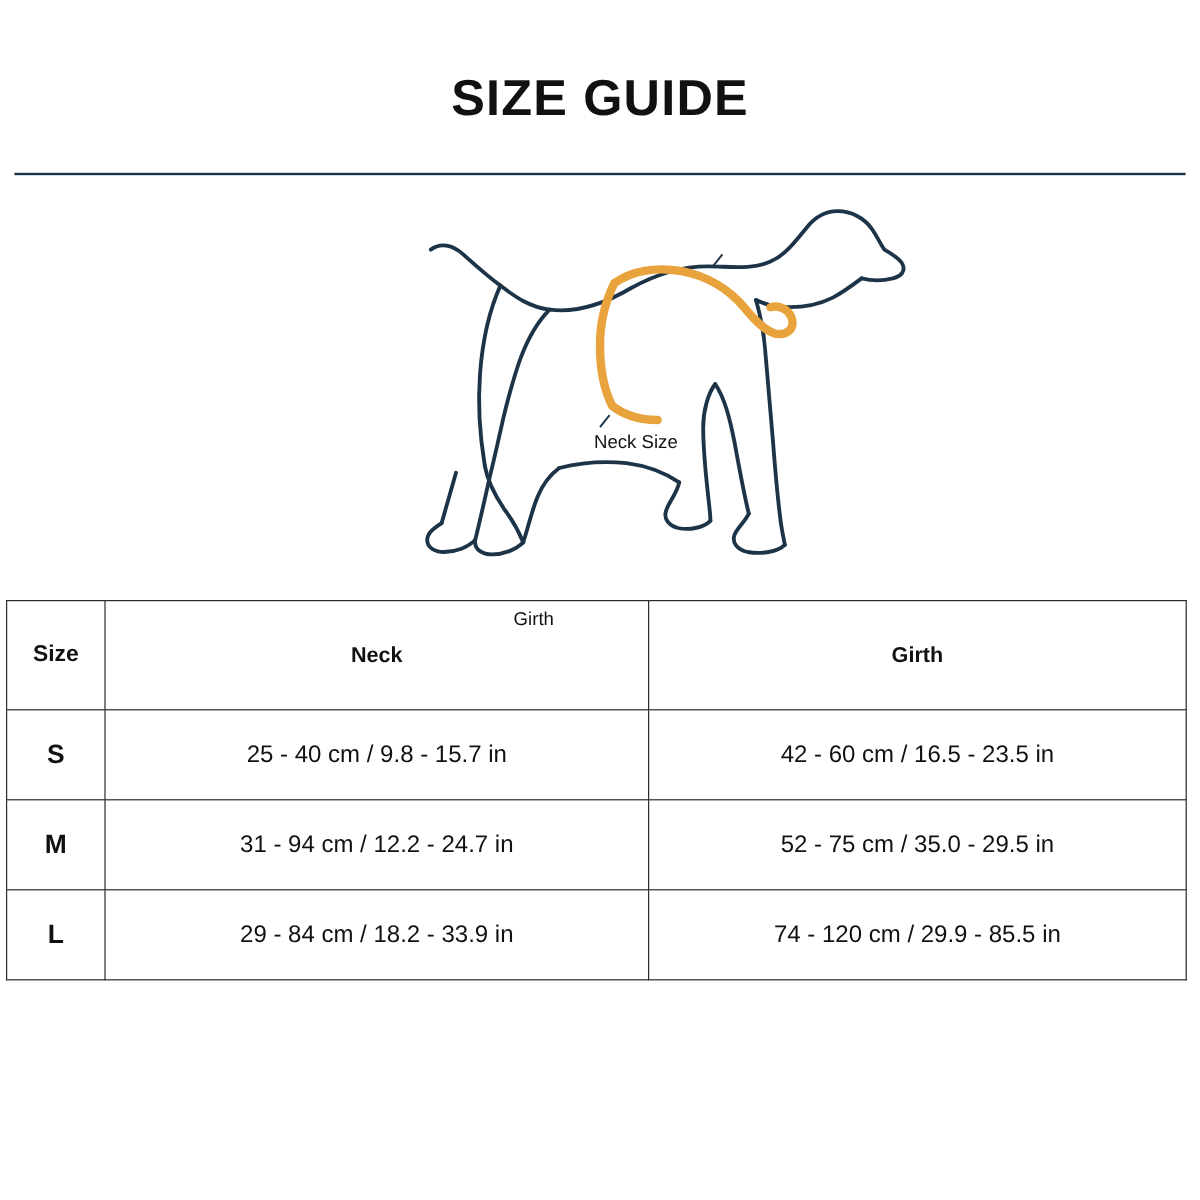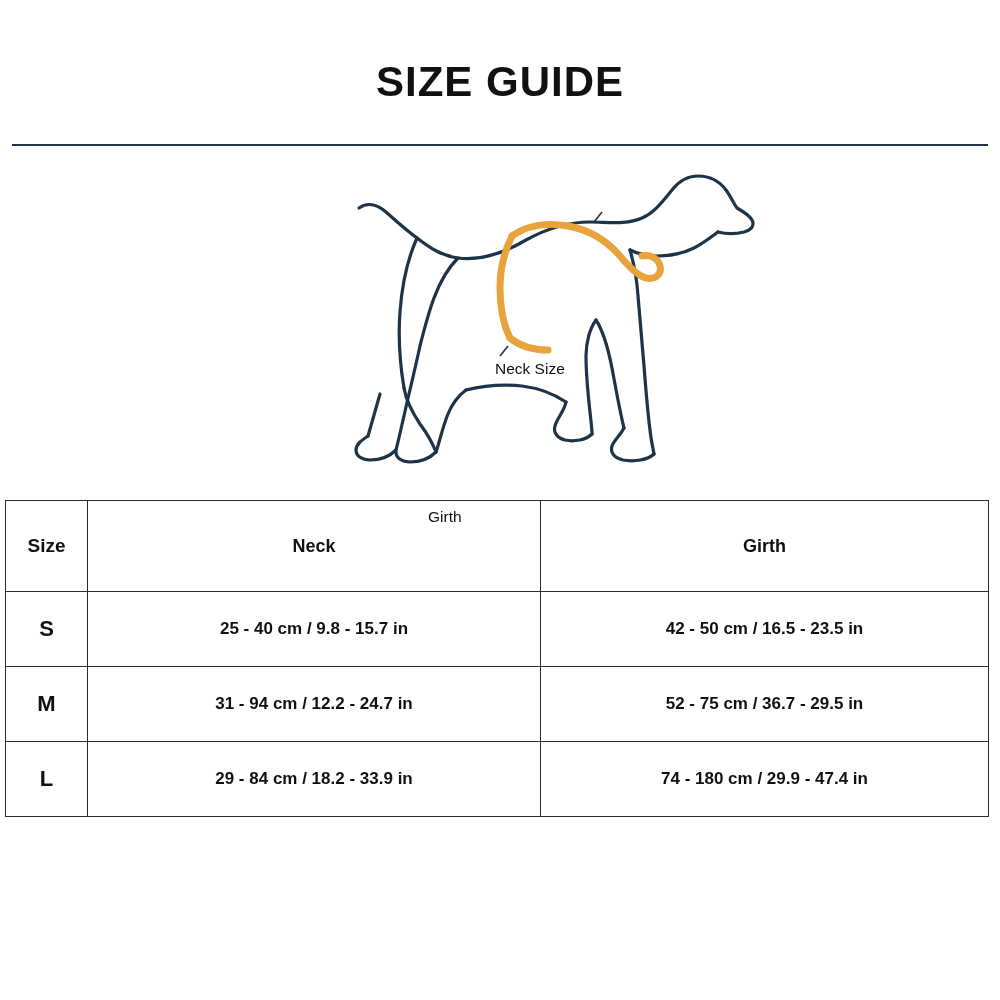--- a/index.html
+++ b/index.html
@@ -77,22 +77,21 @@
   table.size-table thead th {
     height: 88px;
     font-size: 18px;
     font-weight: bold;
   }
   table.size-table thead th.col-size {
     font-size: 19px;
   }
   table.size-table tbody td {
     height: 72px;
-    font-size: 17px;
-    font-weight: bold;
+    font-size: 20px;
   }
   table.size-table tbody td.size-cell {
     font-size: 22px;
     font-weight: bold;
   }
   .col-size { width: 79px; }
   .col-neck { width: 450px; }
   .col-girth { width: 445px; }
 </style>
 </head>
@@ -172,28 +171,28 @@
       <tr>
         <th class="col-size">Size</th>
         <th class="col-neck">Neck</th>
         <th class="col-girth">Girth</th>
       </tr>
     </thead>
     <tbody>
       <tr>
         <td class="size-cell">S</td>
         <td>25 - 40 cm / 9.8 - 15.7 in</td>
-        <td>42 - 50 cm / 16.5 - 23.5 in</td>
+        <td>42 - 60 cm / 16.5 - 23.5 in</td>
       </tr>
       <tr>
         <td class="size-cell">M</td>
         <td>31 - 94 cm / 12.2 - 24.7 in</td>
-        <td>52 - 75 cm / 36.7 - 29.5 in</td>
+        <td>52 - 75 cm / 35.0 - 29.5 in</td>
       </tr>
       <tr>
         <td class="size-cell">L</td>
         <td>29 - 84 cm / 18.2 - 33.9 in</td>
-        <td>74 - 180 cm / 29.9 - 47.4 in</td>
+        <td>74 - 120 cm / 29.9 - 85.5 in</td>
       </tr>
     </tbody>
   </table>
 
 </div>
 
 </body></html>

